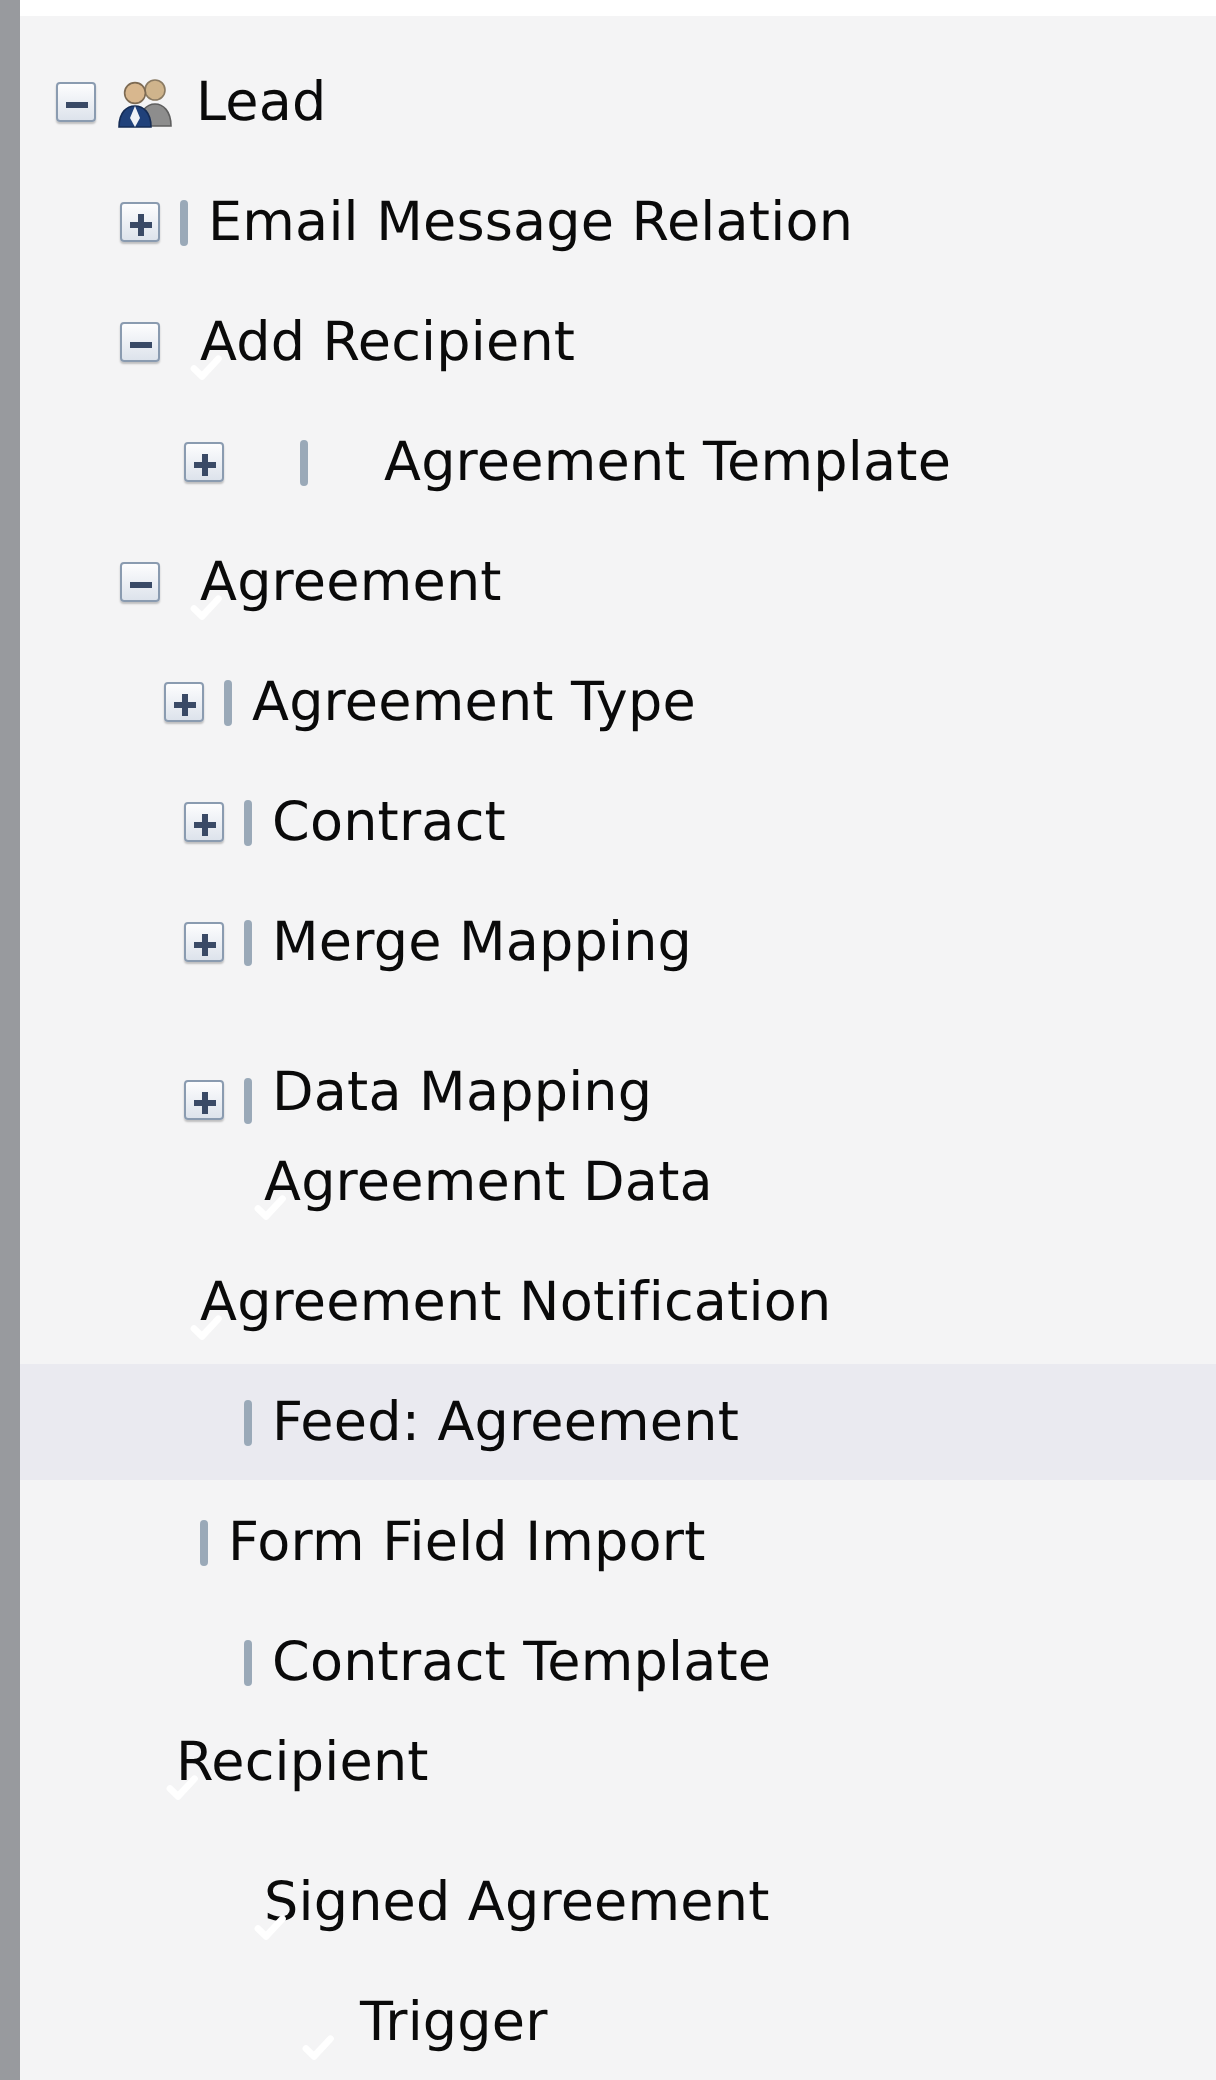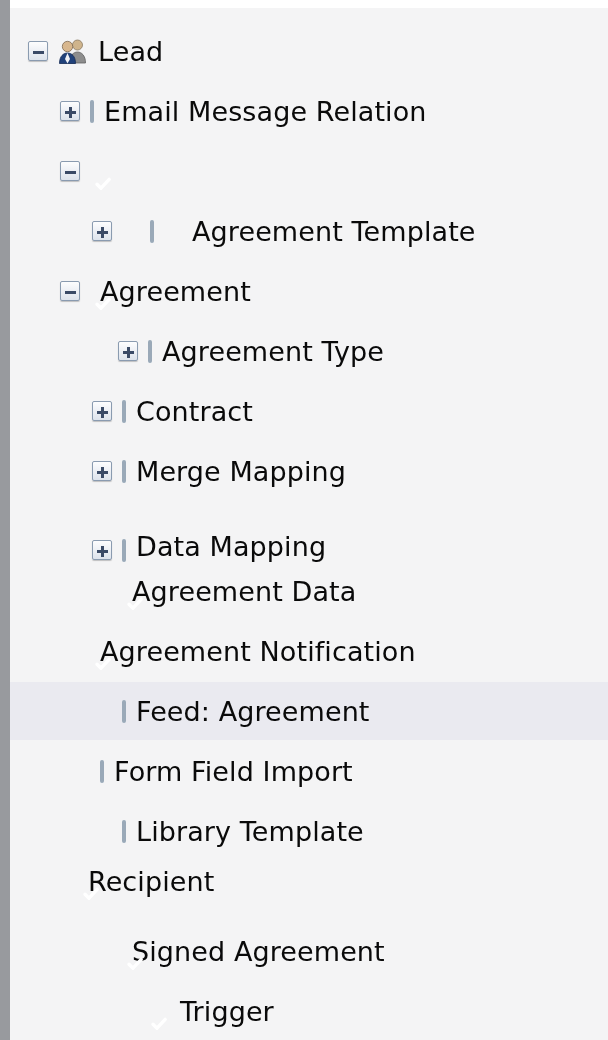--- a/index.html
+++ b/index.html
@@ -165,34 +165,35 @@
       <div class="tree-row" style="top: 74px; padding-left: 50px;">
         <span class="expander plus"></span>
         <span class="icon"><span class="icon-grid"></span></span>
         <span class="row-label">Email Message Relation</span>
       </div>
       <div class="tree-row" style="top: 134px; padding-left: 50px;">
         <span class="expander"></span>
         <span class="icon"><span class="icon-check"><svg width="26" height="26" viewBox="0 0 26 26">
               <path d="M7 13.3 L11 17.2 L19.2 8.4" fill="none" stroke="#ffffff" stroke-width="3.4" stroke-linecap="round" stroke-linejoin="round"></path>
             </svg></span></span>
+        <span class="row-label">Add Recipient</span>
       </div>
       <div class="tree-row" style="top: 194px; padding-left: 82px; gap: 28px;">
         <span class="expander plus"></span>
         <span class="icon"><span class="icon-grid"></span></span>
         <span class="row-label">Agreement Template</span>
       </div>
       <div class="tree-row" style="top: 254px; padding-left: 50px;">
         <span class="expander"></span>
         <span class="icon"><span class="icon-check"><svg width="26" height="26" viewBox="0 0 26 26">
               <path d="M7 13.3 L11 17.2 L19.2 8.4" fill="none" stroke="#ffffff" stroke-width="3.4" stroke-linecap="round" stroke-linejoin="round"></path>
             </svg></span></span>
         <span class="row-label">Agreement</span>
       </div>
-      <div class="tree-row" style="top: 314px; padding-left: 108px;">
+      <div class="tree-row" style="top: 314px; padding-left: 72px;">
         <span class="expander plus"></span>
         <span class="icon"><span class="icon-grid"></span></span>
         <span class="row-label">Agreement Type</span>
       </div>
       <div class="tree-row" style="top: 374px; padding-left: 82px;">
         <span class="expander plus"></span>
         <span class="icon"><span class="icon-grid"></span></span>
         <span class="row-label">Contract</span>
       </div>
       <div class="tree-row" style="top: 434px; padding-left: 82px;">
@@ -225,21 +226,21 @@
         <span class="row-label">Feed: Agreement</span>
       </div>
       <div class="tree-row" style="top: 734px; padding-left: 60px;">
         <span class="expander-spacer"></span>
         <span class="icon"><span class="icon-grid"></span></span>
         <span class="row-label">Form Field Import</span>
       </div>
       <div class="tree-row" style="top: 794px; padding-left: 82px;">
         <span class="expander-spacer"></span>
         <span class="icon"><span class="icon-grid"></span></span>
-        <span class="row-label">Library Template</span>
+        <span class="row-label">Contract Template</span>
       </div>
       <div class="tree-row" style="top: 844px; padding-left: 38px;">
         <span class="expander-spacer"></span>
         <span class="icon"><span class="icon-check"><svg width="26" height="26" viewBox="0 0 26 26">
               <path d="M7 13.3 L11 17.2 L19.2 8.4" fill="none" stroke="#ffffff" stroke-width="3.4" stroke-linecap="round" stroke-linejoin="round"></path>
             </svg></span></span>
         <span class="row-label">Recipient</span>
       </div>
       <div class="tree-row" style="top: 914px; padding-left: 82px;">
         <span class="expander-spacer"></span>

